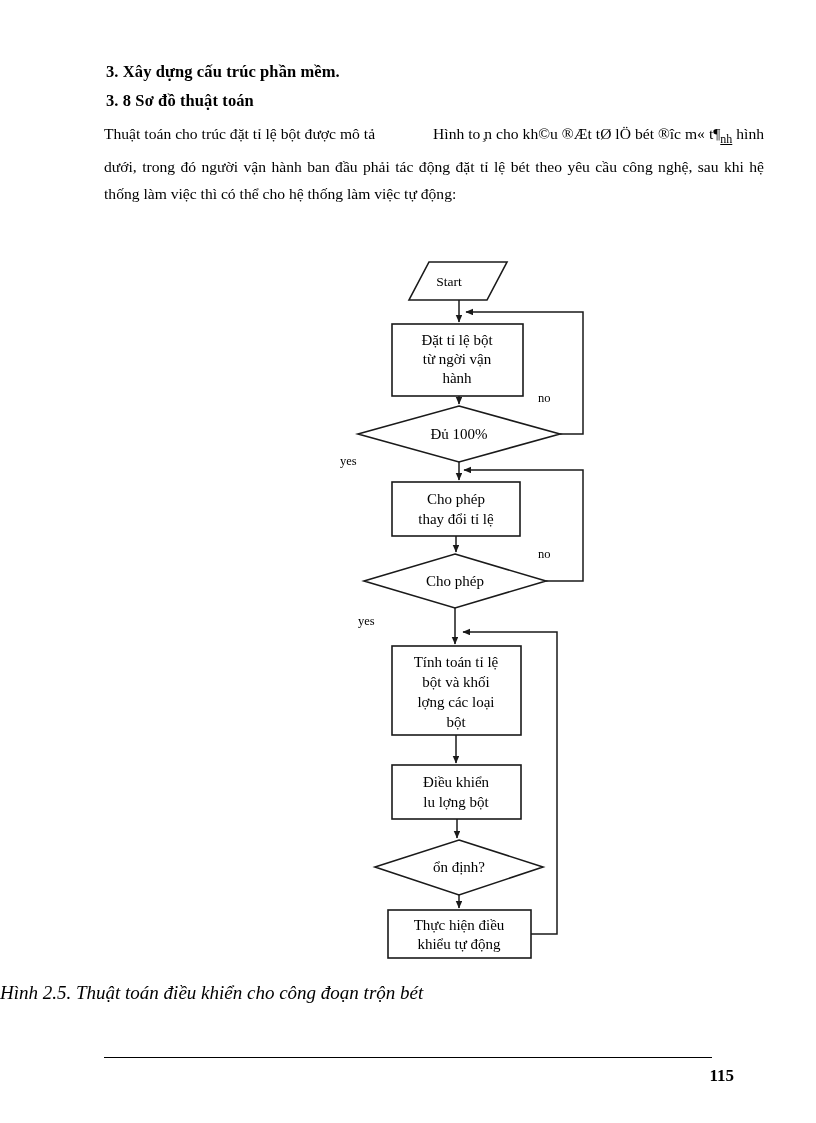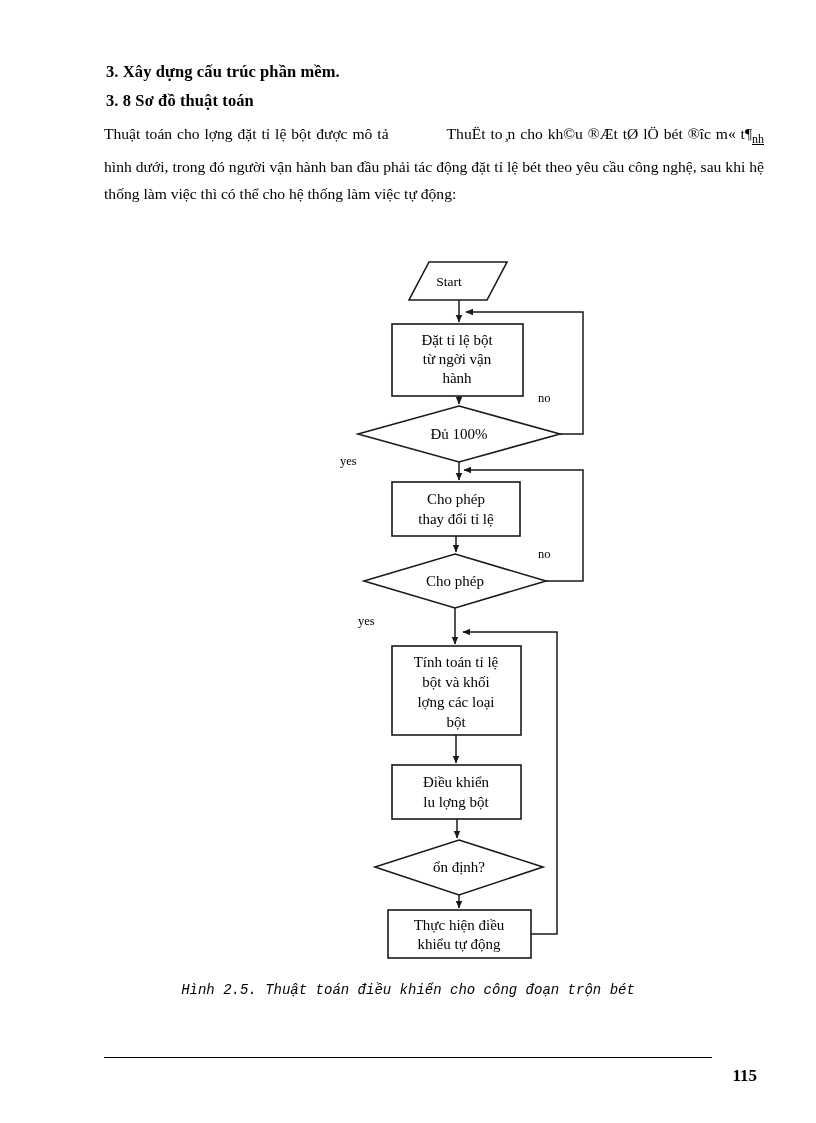--- a/index.html
+++ b/index.html
@@ -77,54 +77,52 @@
     stroke: #1a1a1a;
     stroke-width: 1.5;
   }
 
   
   #figure-caption {
     position: absolute;
     left: 0;
     top: 982px;
     width: 816px;
-    text-align: center;
     font-style: italic;
-    font-size: 14px;
-    font-family: Liberation Mono, monospace;
+    font-size: 19px;
   }
 
   
   #footer-rule {
     position: absolute;
     left: 104px;
     top: 1057px;
     width: 608px;
     height: 0;
     border-top: 1.4px solid #000;
   }
   #page-number {
     position: absolute;
-    right: 32px;
+    right: 55px;
     top: 1066px;
     font-size: 17px;
     font-weight: bold;
   }
 </style>
 </head>
 <body>
 
 <div class="page">
 
   <div class="heading" id="heading-main">3. Xây dựng cấu trúc phần mềm.</div>
 
   <div class="heading" id="heading-sub">3. 8 Sơ đồ thuật toán</div>
 
   <div class="body-par">
-    <span>Thuật toán cho lợng đặt tỉ lệ bột được mô tả</span><span class="gap-wide"></span><span>ThuËt to ̧n cho kh©u ®Æt tØ lÖ bét ®îc  m« t¶</span><span class="sub">nh</span>
+    <span>Thuật toán cho trúc đặt tỉ lệ bột được mô tả</span><span class="gap-wide"></span><span>Hình to ̧n cho kh©u ®Æt tØ lÖ bét ®îc  m« t¶</span><span class="sub">nh</span>
     <span>hình dưới, trong đó người vận hành ban đầu phải tác động đặt tỉ lệ bét theo yêu cầu công nghệ, sau khi hệ thống làm việc thì có thể cho hệ thống làm việc tự động:</span>
   </div>
 
   <div id="flowchart">
     <svg width="816" height="730" viewBox="0 0 816 730" xmlns="http://www.w3.org/2000/svg">
       <defs>
         <marker id="arrow" markerWidth="9" markerHeight="9" refX="7.4" refY="3.4" orient="auto" markerUnits="userSpaceOnUse">
           <path d="M0,0 L8,3.4 L0,6.8 z" fill="#1a1a1a"></path>
         </marker>
       </defs>

